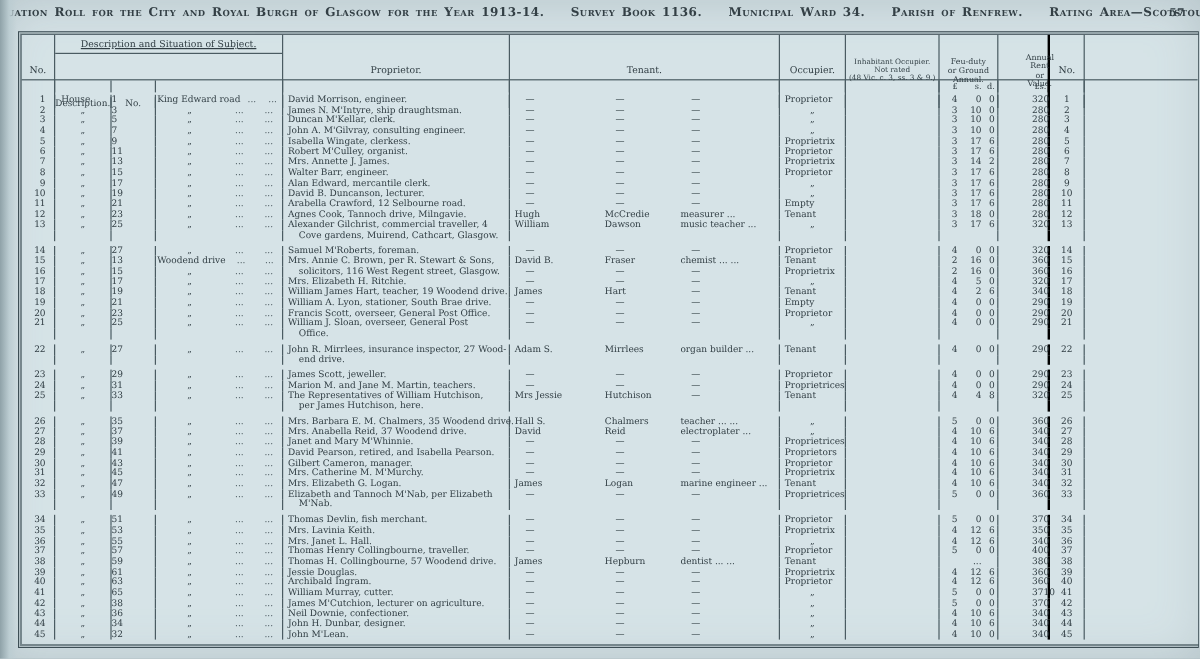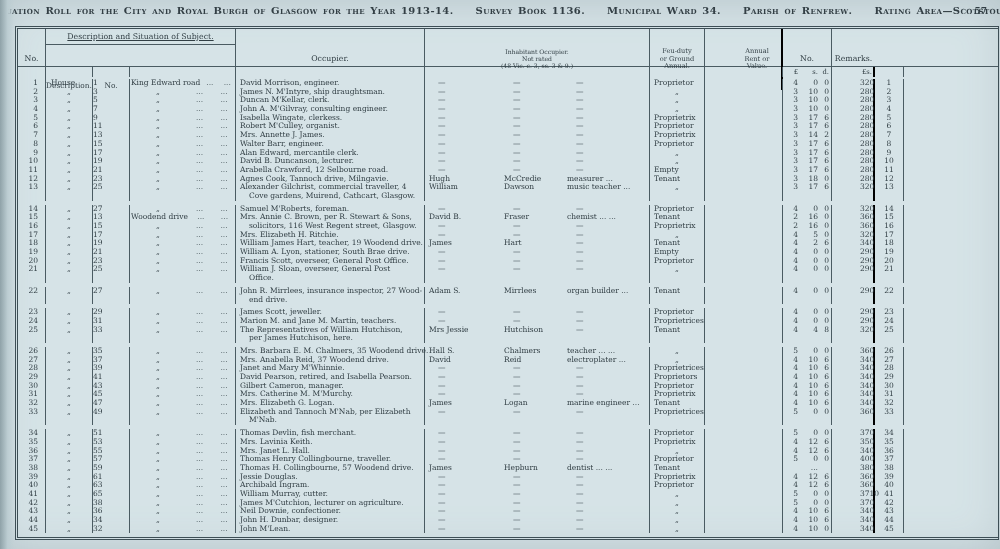--- a/index.html
+++ b/index.html
@@ -97,38 +97,39 @@
 
     <div class="thead">
       <div class="hc bline">No.</div>
       <div class="dessit bline">
         <div class="dessit-top">Description and Situation of Subject.</div>
         <div class="dessit-sub">
           <div class="sc bline">Description.</div>
           <div class="sc bline">No.</div>
         </div>
       </div>
+      <div class="hc bline">Proprietor.</div>
+      <div class="hc bline">Tenant.</div>
       <div class="hc bline">Occupier.</div>
       <div class="hc h3 inhabh bline">
         <span>Inhabitant Occupier.</span>
         <span>Not rated</span>
         <span>(48 Vic. c. 3, ss. 3 &amp; 9.)</span>
       </div>
       <div class="hc h3 bline">
         <span>Feu-duty</span>
         <span>or Ground</span>
         <span>Annual.</span>
       </div>
       <div class="hc h3 bthick">
         <span>Annual</span>
         <span>Rent or</span>
         <span>Value.</span>
       </div>
       <div class="hc bline">No.</div>
-      <div class="hc">Remarks.</div>
     </div>
 
     <div class="units">
       <div class="bline"></div>
         <div class="bline"></div>
         <div class="bline"></div>
         <div class="bline"></div>
       <div class="bline"></div>
         <div class="bline"></div>
         <div class="bline"></div>

